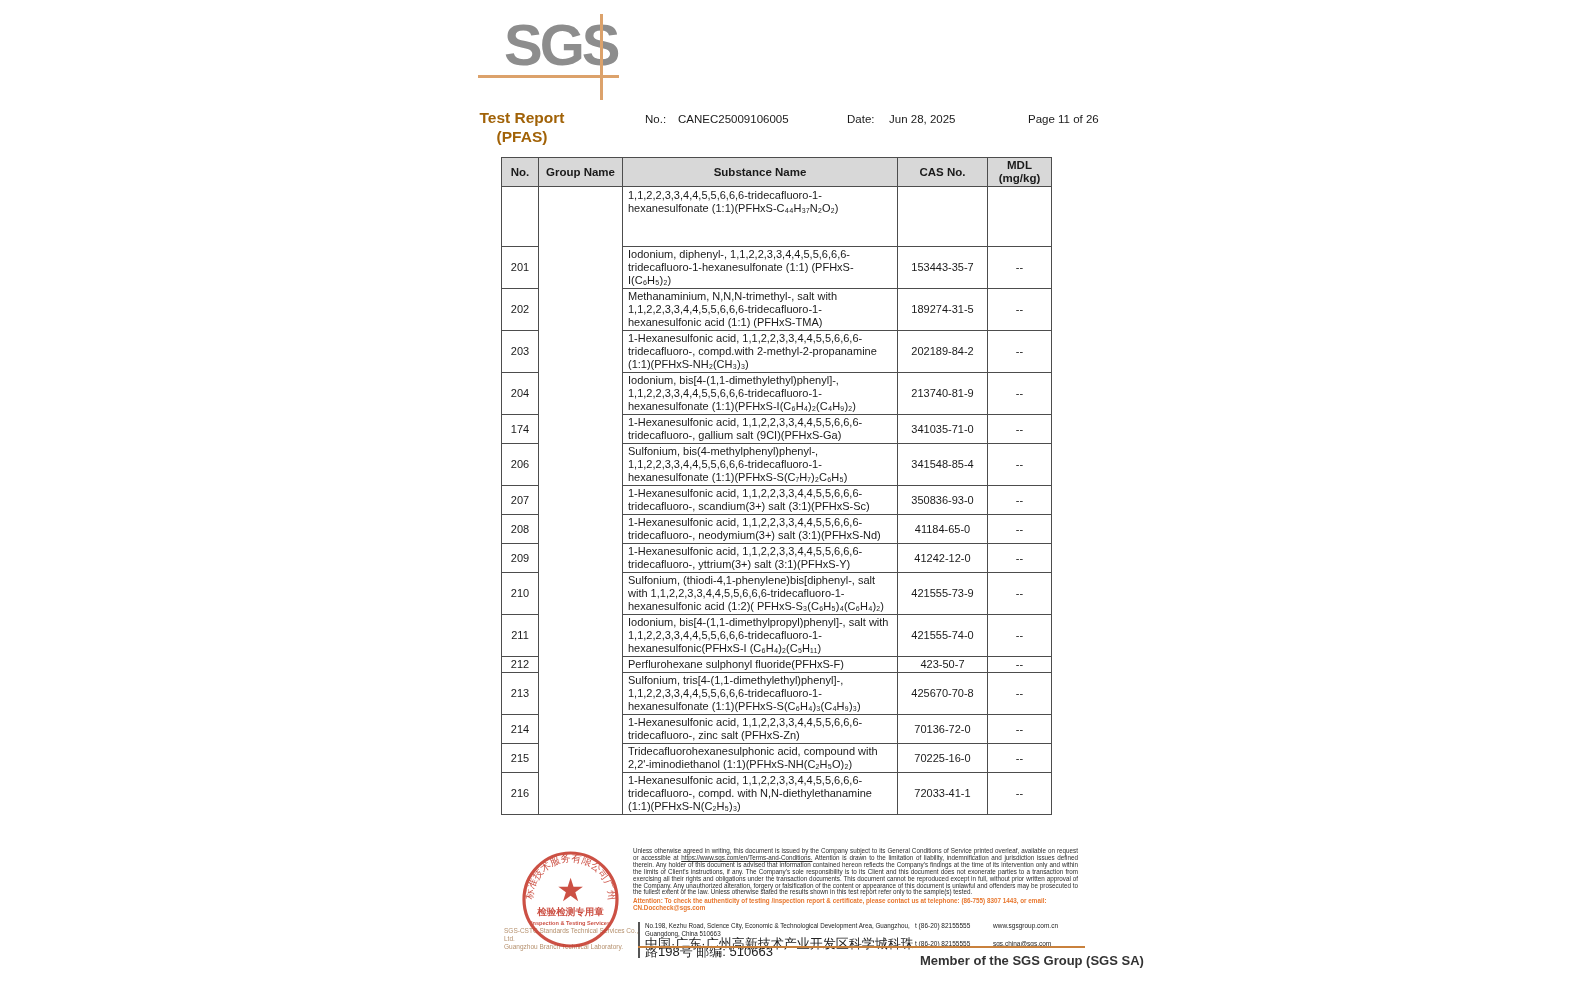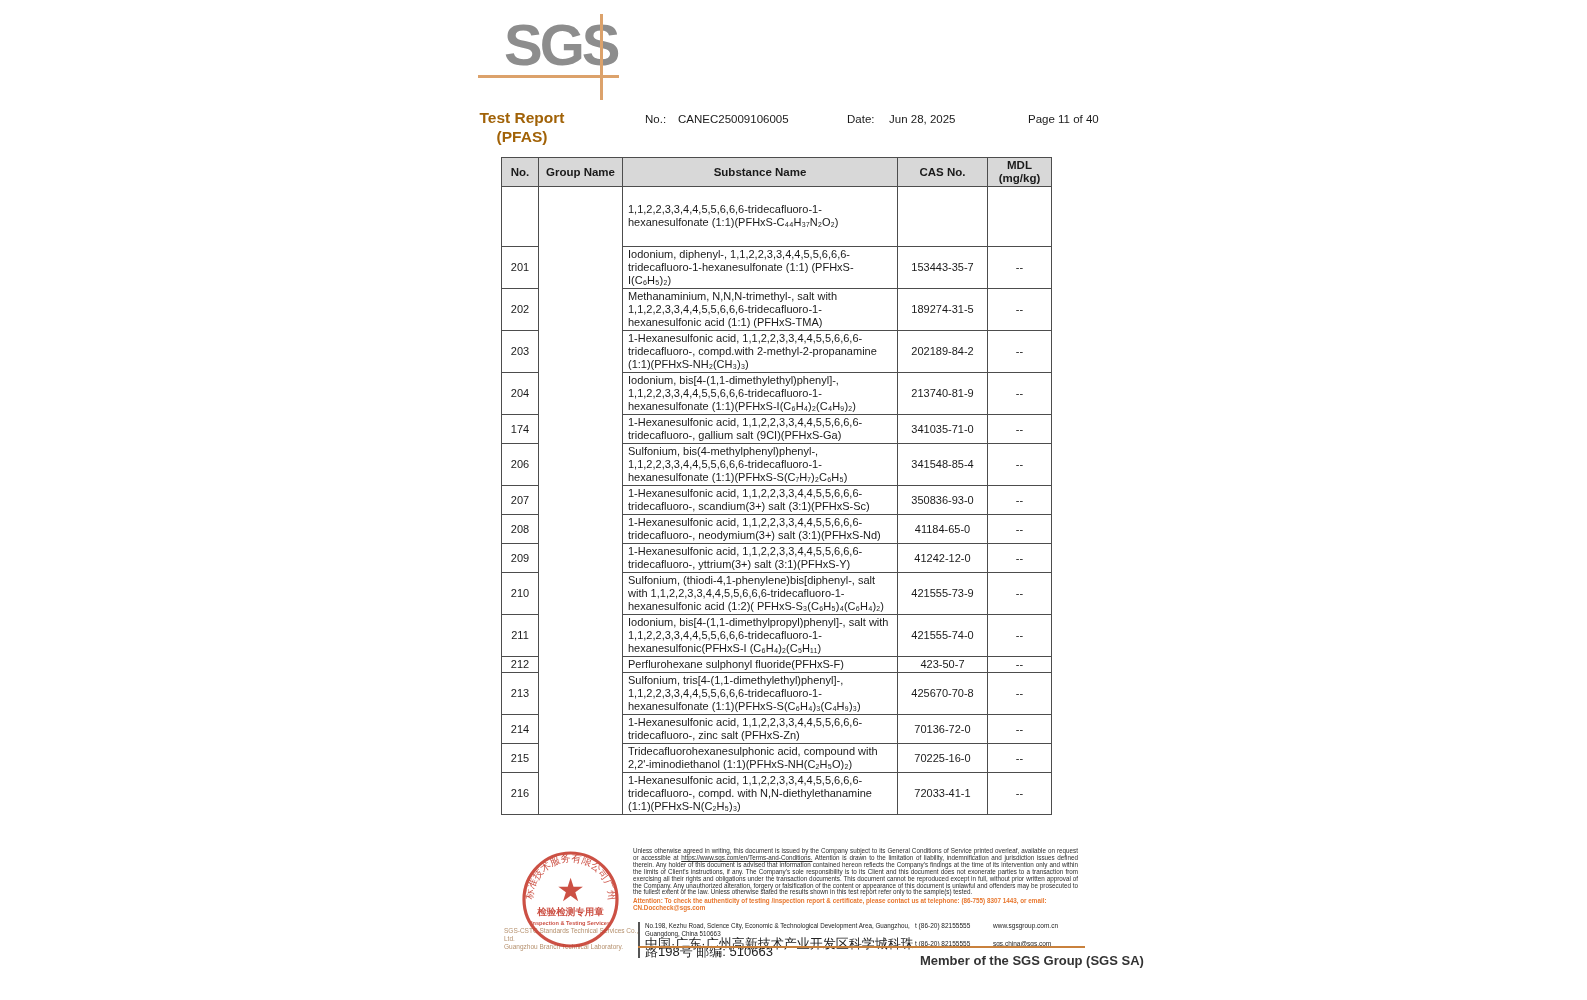--- a/index.html
+++ b/index.html
@@ -21,21 +21,21 @@
   .meta { position:absolute; top:113px; font-size:11.5px; white-space:nowrap; }
   .meta.b { font-weight:normal; }
   
   .tblwrap { position:absolute; left:501px; top:157px; }
   table { border-collapse:collapse; table-layout:fixed; width:550px; }
   th, td { border:1px solid #4d4d4d; font-size:11px; line-height:13px; padding:1px 5px; vertical-align:middle; }
   th { background:#d8d8d8; font-weight:bold; font-size:11.5px; height:28px; text-align:center; white-space:pre-line; line-height:13px; }
   td.c-no  { text-align:center; }
   td.c-sub { text-align:left; }
   td.c-cas, td.c-mdl { text-align:center; }
-  tr.cont td { height:60px; vertical-align:top; padding-top:16px; }
+  tr.cont td { height:60px; vertical-align:top; padding-top:2px; }
   col.w-no  { width:37px; }  col.w-grp { width:84px; }
   col.w-sub { width:275px; } col.w-cas { width:90px; }  col.w-mdl { width:64px; }
   
   .company-lines { position:absolute; left:504px; top:927px; width:140px; font-size:6.5px;
     line-height:8px; color:#b5906d; z-index:1; }
   .stamp { position:absolute; left:520px; top:849px; z-index:2; opacity:.88; }
   .disc-block { position:absolute; left:633px; top:848px; width:445px; }
   .disclaimer { font-size:6.3px; line-height:6.9px; text-align:justify; color:#2b2b2b; }
   .disclaimer .lnk { text-decoration:underline; }
   .attention { margin-top:2px; font-size:6.3px; line-height:6.9px; font-weight:bold; color:#e8772e; }
@@ -58,21 +58,21 @@
   <div class="logo-vline"></div>
 
   <div class="title-block">
     <div>Test Report</div>
     <div>(PFAS)</div>
   </div>
   <span class="meta b" style="left:645px;">No.:</span>
   <span class="meta" style="left:678px;">CANEC25009106005</span>
   <span class="meta b" style="left:847px;">Date:</span>
   <span class="meta" style="left:889px;">Jun 28, 2025</span>
-  <span class="meta" style="left:1028px;">Page 11 of 40</span>
+  <span class="meta" style="left:1028px;">Page 11 of 26</span>
 
   <div class="tblwrap">
     <table>
       <colgroup>
         <col class="w-no">
           <col class="w-grp">
           <col class="w-sub">
           <col class="w-cas">
           <col class="w-mdl">
       </colgroup>

